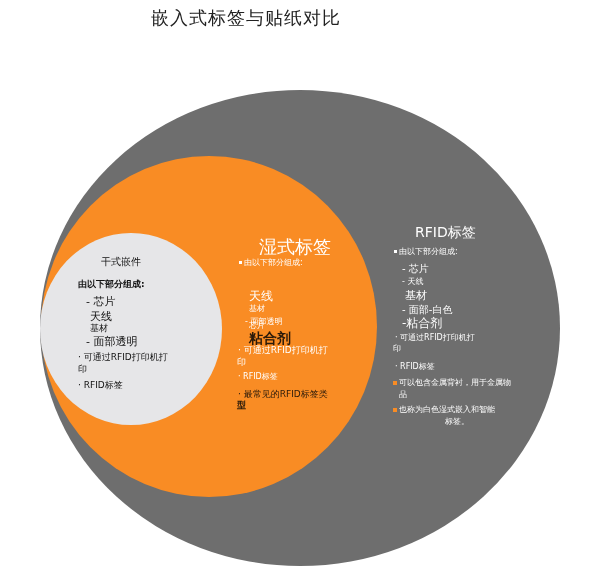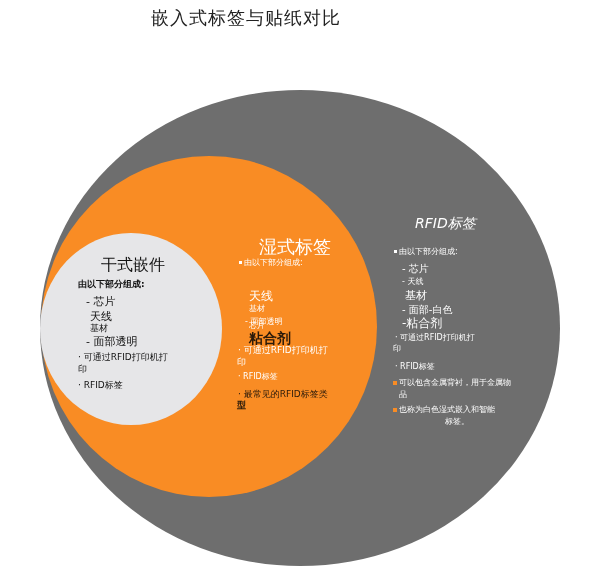--- a/index.html
+++ b/index.html
@@ -18,21 +18,21 @@
 </head>
 <body>
 
 <div class="title">嵌入式标签与贴纸对比</div>
 
 <div class="ellipse outer" style="background:#6e6e6e;"></div>
 <div class="ellipse middle" style="background:#f98c24;"></div>
 <div class="ellipse inner" style="background:#e6e6e8;"></div>
 
 <div class="block" style="color:#111111;">
-  <div class="line" style="left:101px; top:257px; font-size:16px;">干式嵌件</div>
+  <div class="line" style="left:101px; top:257px; font-size:10px;">干式嵌件</div>
   <div class="line" style="left:78px; top:280px; font-size:9px; font-weight:bold;">由以下部分组成:</div>
   <div class="line" style="left:86px; top:296px; font-size:11px;">- 芯片</div>
   <div class="line" style="left:90px; top:311px; font-size:11px;">天线</div>
   <div class="line" style="left:90px; top:324px; font-size:9px;">基材</div>
   <div class="line" style="left:86px; top:336px; font-size:11px;">- 面部透明</div>
   <div class="line" style="left:78px; top:353px; font-size:9px;">· 可通过RFID打印机打</div>
   <div class="line" style="left:78px; top:365px; font-size:9px;">印</div>
   <div class="line" style="left:78px; top:381px; font-size:9px;">· RFID标签</div>
 </div>
 
@@ -47,21 +47,21 @@
   <div class="line" style="left:245px; top:318px; font-size:8px;">- 面部透明</div>
   <div class="line" style="left:249px; top:331px; font-size:14px; color:#2a1a0a; font-weight:bold;">粘合剂</div>
   <div class="line" style="left:238px; top:346px; font-size:9px;">· 可通过RFID打印机打</div>
   <div class="line" style="left:237px; top:358px; font-size:9px;">印</div>
   <div class="line" style="left:238px; top:373px; font-size:8px;">· RFID标签</div>
   <div class="line" style="left:238px; top:390px; font-size:9px; color:#2a1a0a; font-weight:normal;">· 最常见的RFID标签类</div>
   <div class="line" style="left:237px; top:401px; font-size:9px; color:#2a1a0a; font-weight:bold;">型</div>
 </div>
 
 <div class="block" style="color:#ffffff;">
-  <div class="line" style="left:415px; top:216px; font-size:14px;font-style:italic;">RFID标签</div>
+  <div class="line" style="left:415px; top:225px; font-size:14px;">RFID标签</div>
   <div class="line" style="left:394px; top:248px; font-size:8px;">
     <span class="bullet-sq" style="background:#ffffff; width:3px; height:3px;"></span><span>由以下部分组成:</span>
   </div>
   <div class="line" style="left:402px; top:264px; font-size:10px;">- 芯片</div>
   <div class="line" style="left:402px; top:278px; font-size:8px;">- 天线</div>
   <div class="line" style="left:405px; top:290px; font-size:11px;">基材</div>
   <div class="line" style="left:402px; top:305px; font-size:10px;">- 面部-白色</div>
   <div class="line" style="left:402px; top:317px; font-size:12px;">-粘合剂</div>
   <div class="line" style="left:395px; top:334px; font-size:8px;">· 可通过RFID打印机打</div>
   <div class="line" style="left:393px; top:345px; font-size:8px;">印</div>

